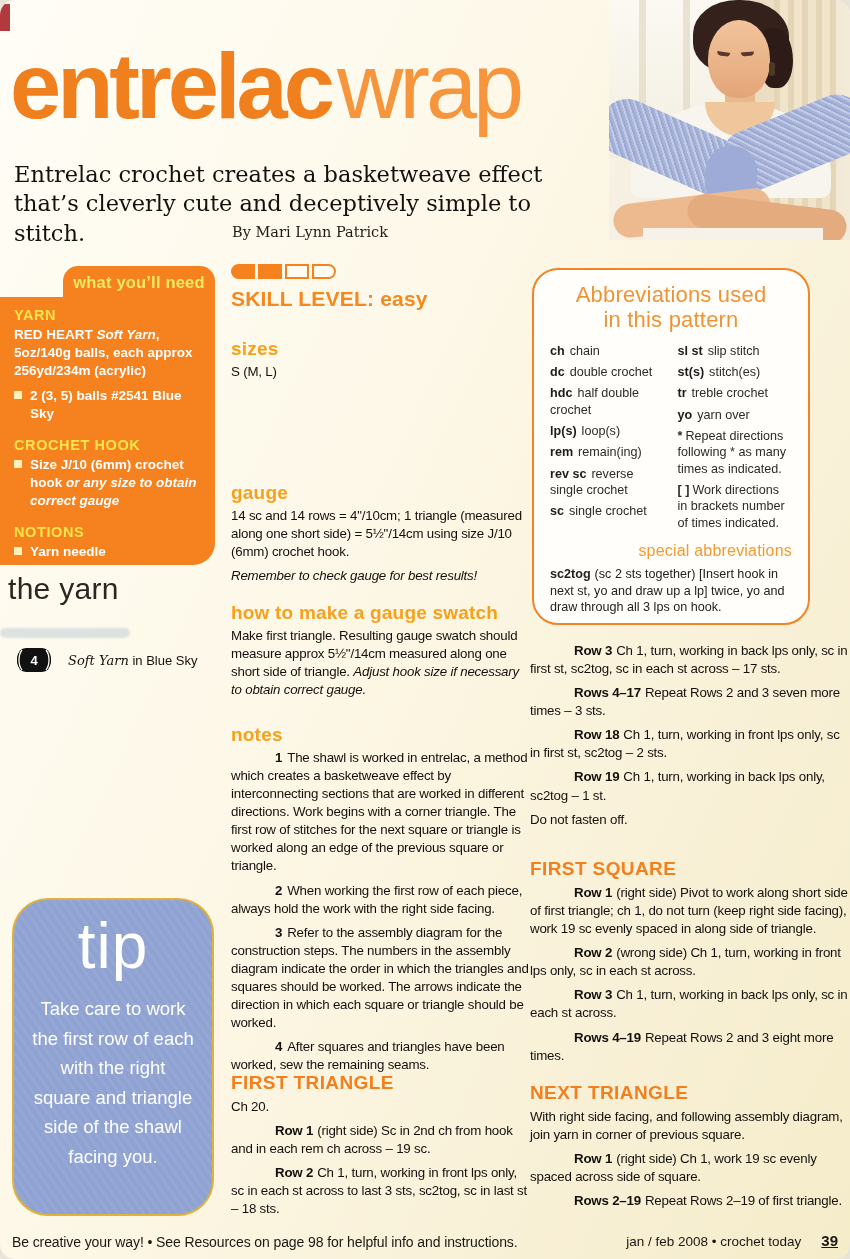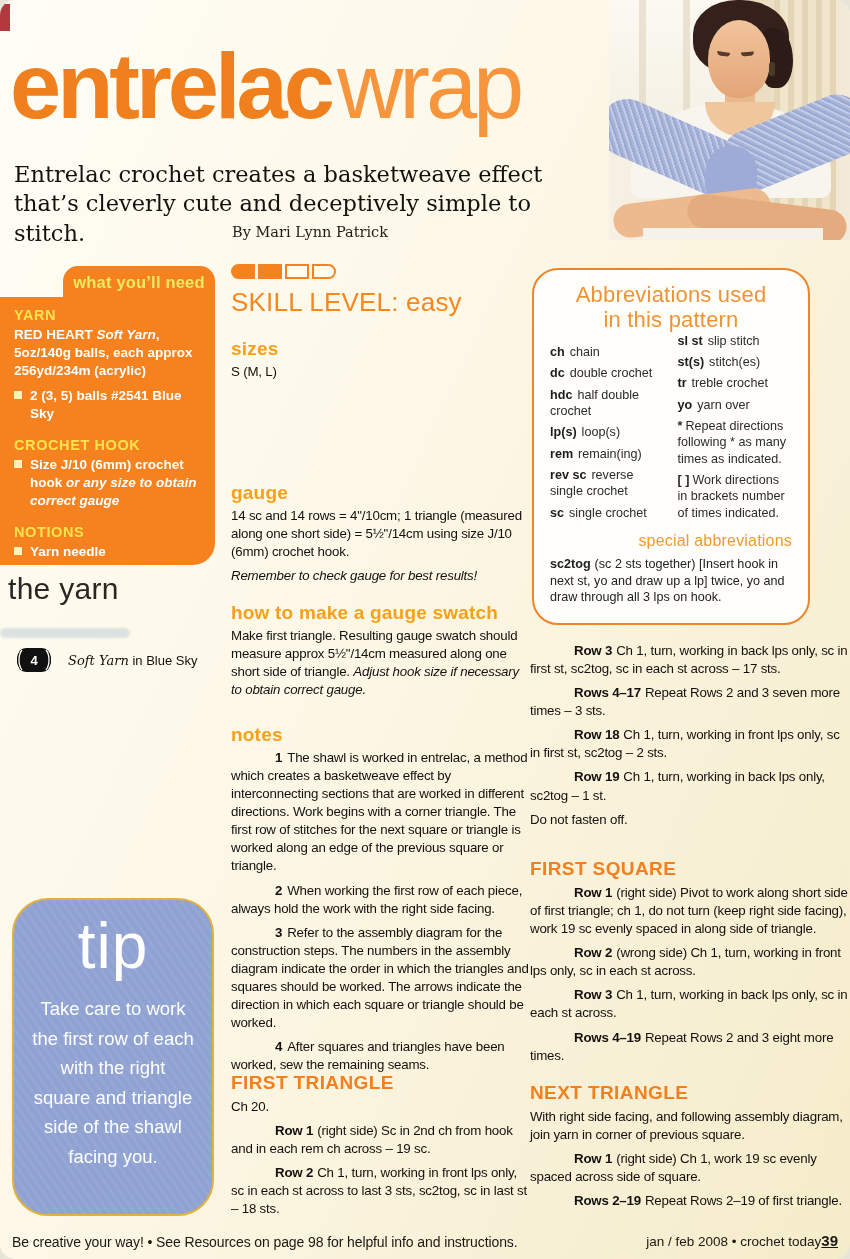--- a/index.html
+++ b/index.html
@@ -74,52 +74,52 @@
   .tip-title{color:#fff;font-size:64px;font-weight:300;line-height:1;margin-top:14px;letter-spacing:1px;}
   .tip-lines{margin-top:16px;color:#fff;font-size:18.5px;line-height:1.6;font-weight:400;}
 
   
   .ccol{position:absolute;left:231px;width:298px;}
   .meter{display:flex;gap:3px;}
   .seg{width:24px;height:15px;border:2px solid #f5821f;box-sizing:border-box;background:#fffdf2;}
   .seg.f{background:#f5821f;}
   .seg.first{border-radius:9px 0 0 9px;}
   .seg.last{border-radius:0 9px 9px 0;}
-  .skill-label{color:#f5881f;font-size:26px;font-weight:400;margin-top:8px;letter-spacing:.2px;}
+  .skill-label{color:#f5881f;font-size:21px;font-weight:700;margin-top:8px;letter-spacing:.2px;}
   .h-amber{color:#f7a11b;font-size:19px;font-weight:700;margin:0 0 3px 0;letter-spacing:.2px;}
   .h-caps{color:#f2801e;font-size:19px;font-weight:700;margin:0 0 4px 0;letter-spacing:.4px;}
   .bt{font-size:13.3px;line-height:1.36;letter-spacing:-0.2px;color:#14100d;margin:0;}
   .bt b{letter-spacing:-0.2px;padding-left:44px;}
   .bt + .bt{margin-top:6px;}
   .it{font-style:italic;}
   .rowp{margin:0 0 6px 0;}
   .rowp b{margin-right:4px;}
   .notep b{margin-right:5px;}
 
   
   .rcol{position:absolute;left:530px;width:320px;}
 
   
   .abbrev{position:absolute;left:532px;top:268px;width:278px;height:357px;background:#fffefb;
     border:2.5px solid #f08428;border-radius:26px;box-sizing:border-box;padding:12px 16px 0 16px;}
   .ab-title{text-align:center;color:#ef9436;font-size:22px;font-weight:400;line-height:1.15;letter-spacing:.2px;}
-  .ab-cols{display:flex;gap:13px;align-items:flex-end;}
+  .ab-cols{display:flex;gap:13px;margin-top:10px;}
   .ab-col{flex:1;}
   .ab-item{font-size:12.6px;line-height:1.3;margin-bottom:5px;color:#2b2b2b;}
   .ab-item b{margin-right:5px;color:#1c1c1c;}
   .ab-note{font-size:12.6px;line-height:1.3;margin-bottom:5px;color:#2b2b2b;}
   .ab-note b{margin-right:3px;}
   .ab-special-h{text-align:right;color:#f29a2e;font-size:16px;font-weight:400;margin-top:6px;letter-spacing:.2px;}
   .ab-special{font-size:12.6px;line-height:1.32;margin-top:6px;color:#222;}
   .ab-special b{margin-right:4px;}
 
   
   .footer-l{position:absolute;left:12px;top:1234px;font-size:14px;color:#1b1713;letter-spacing:-0.1px;}
   .footer-r{position:absolute;right:12px;top:1232px;font-size:13.5px;color:#1b1713;display:flex;align-items:baseline;}
-  .footer-r .pg{font-weight:700;font-size:15px;margin-left:0;text-decoration:underline;}
+  .footer-r .pg{font-weight:700;font-size:15px;margin-left:20px;text-decoration:underline;}
 </style>
 </head>
 <body>
 
 <div class="page">
 
   <div class="corner-mark"></div>
 
   <div class="title">
     <span class="tb">entrelac</span><span class="tl">wrap</span>

